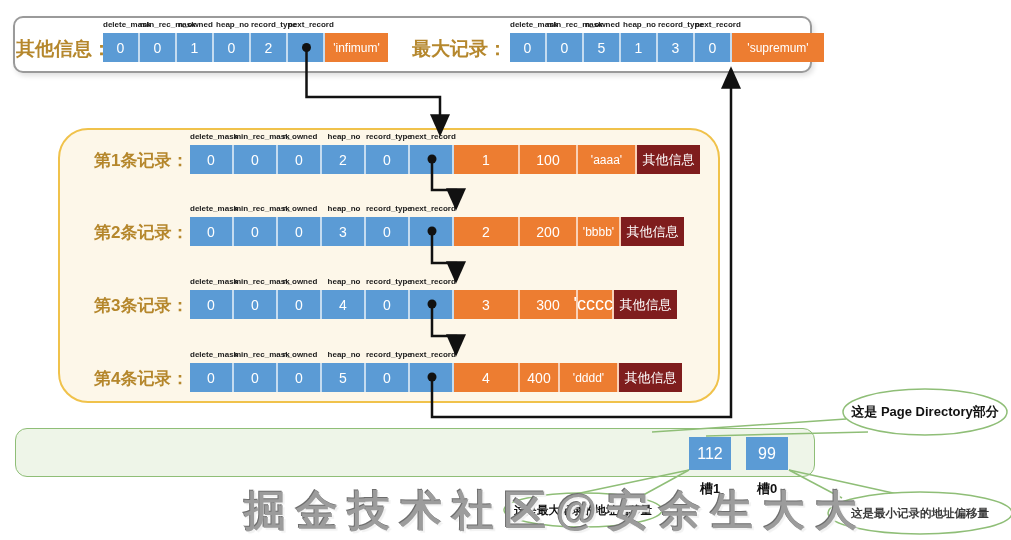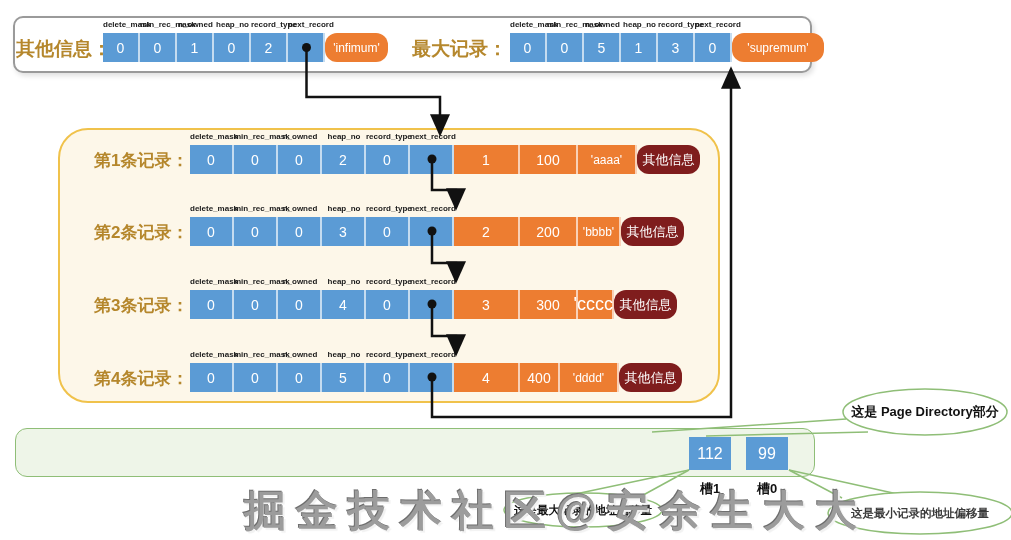--- a/index.html
+++ b/index.html
@@ -29,21 +29,21 @@
   .hdrs{display:flex;font-size:8px;color:#1a1a1a;font-weight:600;}
   .hdrs span{display:block;text-align:center;white-space:nowrap;overflow:visible;}
   .hdrs.w37 span{width:37px;}
   .hdrs.w44 span{width:44px;}
   
   .cells{display:flex;height:29px;}
   .cell{
     display:flex;align-items:center;justify-content:center;color:#fff;
     font-size:14px;box-sizing:border-box;border-right:2px solid rgba(255,255,255,.65);
   }
-  .cell:last-child{border-right:none;border-radius:12px;}
+  .cell:last-child{border-right:none;}
   .blue{background:#5b9bd5;width:37px;}
   .bluer{background:#5b9bd5;width:44px;}
   .orange{background:#ed7d31;}
   .gray{background:#7f1d1d;}
   .tailtext{font-size:12px;}
   
   .slot{
     width:42px;height:33px;background:#5b9bd5;color:#fff;font-size:16px;
     display:flex;align-items:center;justify-content:center;
   }

